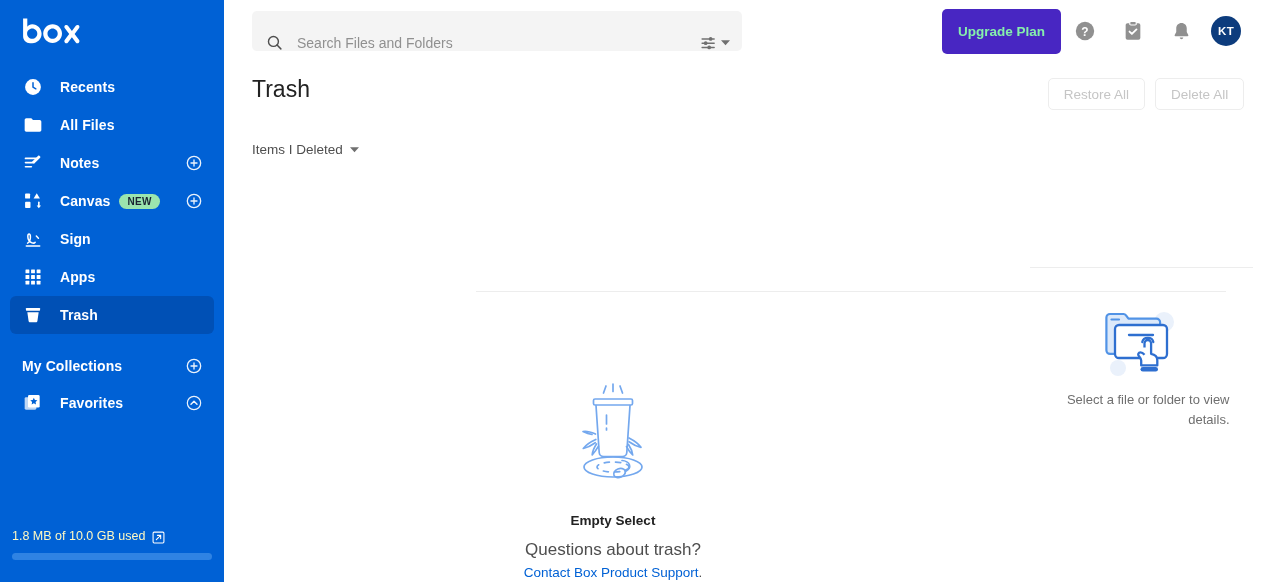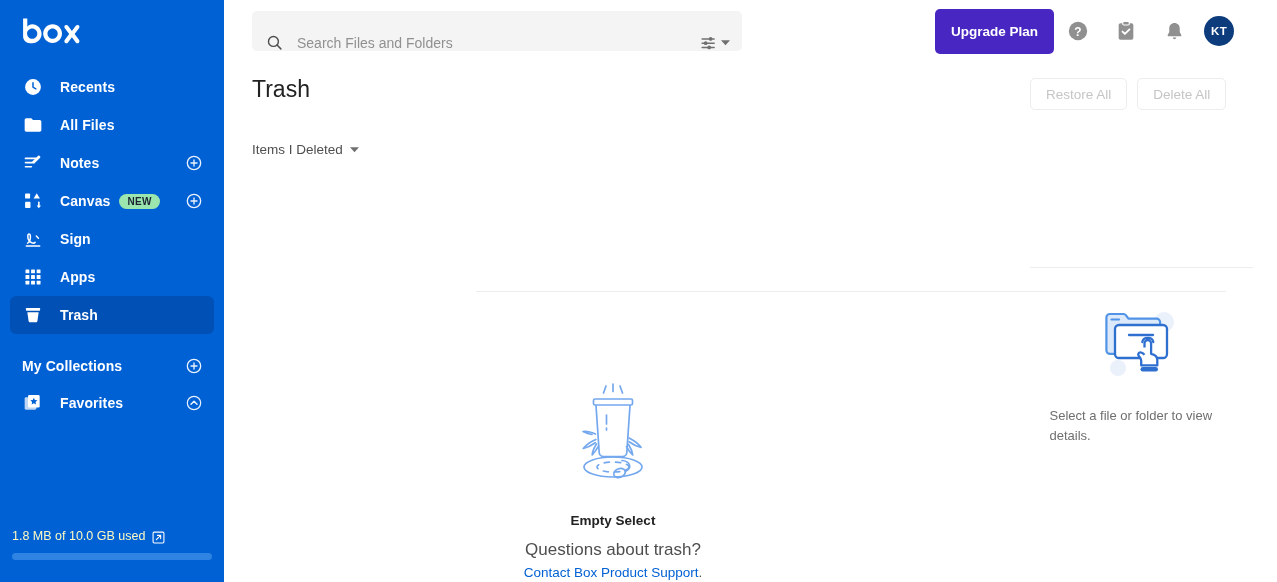--- a/index.html
+++ b/index.html
@@ -119,42 +119,42 @@
   }
   .search-input::placeholder { color: #909090; }
   .search-filter { display: flex; align-items: center; gap: 4px; cursor: pointer; }
 
   .top-right {
     margin-left: auto;
     display: flex; align-items: center; gap: 0;
   }
   .upgrade-btn {
     background: #4826C2;
-    color: #ffffff;
+    color: #86efac;
     font-size: 13.5px;
     font-weight: bold;
     border: none; border-radius: 5px;
     height: 45px; padding: 0 16px;
     cursor: pointer;
     font-family: "Liberation Sans", sans-serif;
     white-space: nowrap;
   }
   .icon-btn {
     width: 48px; height: 48px;
     display: flex; align-items: center; justify-content: center;
     cursor: pointer;
     color: #909090;
   }
   .avatar {
     width: 30px; height: 30px; border-radius: 50%;
     background: #0D3C7D;
     color: #ffffff;
     font-size: 11.5px; font-weight: bold;
     display: flex; align-items: center; justify-content: center;
-    margin-left: 6px; margin-right: 23px;
+    margin-left: 6px; margin-right: 16px;
     cursor: pointer;
     letter-spacing: 0.3px;
   }
 
   
   .content-row { display: flex; height: 520px; }
   .content-left { width: 778px; position: relative; padding: 0 28px; }
   .page-title {
     font-size: 23px;
     color: #222222;
@@ -182,21 +182,21 @@
   .empty-link { color: #0061D5; text-decoration: none; cursor: pointer; }
 
   
   .content-right {
     width: 275px;
     position: relative;
   }
   .panel-actions {
     display: flex; gap: 10px;
     padding: 16px 15px 0 28px;
-    justify-content: flex-start;
+    justify-content: center;
   }
   .ghost-btn {
     height: 32px; padding: 0 15px;
     background: #ffffff;
     border: 1px solid #EDEDED;
     border-radius: 5px;
     color: #C5C5C5;
     font-size: 13.5px;
     font-family: "Liberation Sans", sans-serif;
     cursor: default;
@@ -204,23 +204,23 @@
   }
   .panel-divider {
     position: absolute; left: 28px; top: 205px;
     width: 223px; height: 1px; background: #EDEDED;
   }
   .panel-empty {
     position: absolute; left: 0; right: 0; top: 240px;
     display: flex; flex-direction: column; align-items: center;
   }
   .panel-empty-text {
-    margin-top: 20px;
+    margin-top: 4px;
     font-size: 13px; color: #6F6F6F;
-    text-align: left; line-height: 1.5;
+    text-align: right; line-height: 1.5;
     width: 180px;
   }
 </style>
 </head>
 <body>
 
 <div class="app">
 
   <aside class="sidebar">
 

